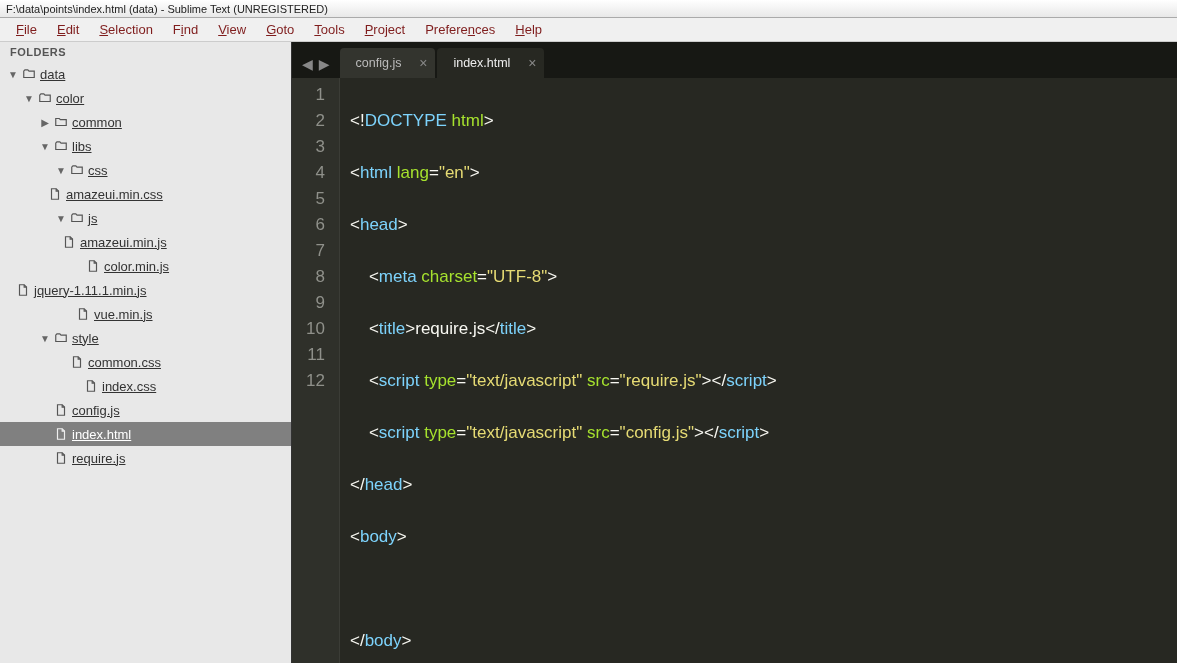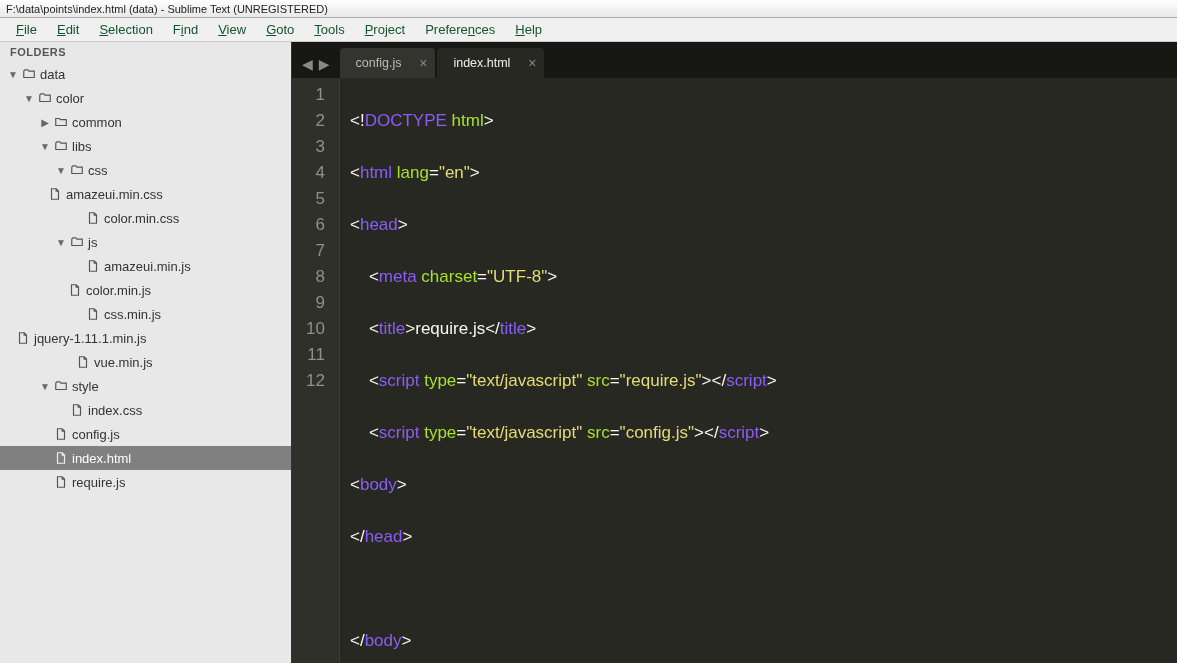--- a/index.html
+++ b/index.html
@@ -1,44 +1,44 @@
 <!DOCTYPE html>
 <html><head>
 <meta charset="utf-8">
 <style>
 * { margin: 0; padding: 0; box-sizing: border-box; font-family: "Segoe UI", Tahoma, sans-serif; }
 body { width: 1177px; height: 663px; overflow: hidden; background: #fff; display: flex; flex-direction: column; }
 .titlebar { height: 18px; background: linear-gradient(#fff,#e8e8e8); border-bottom: 1px solid #aaa; font-size: 11px; padding: 1px 6px; color: #222; display:flex; align-items:center;}
-.menubar { height: 24px; background: #f0f0f0; border-bottom: 1px solid #ccc; display: flex; align-items: center; padding: 0 6px; font-size: 13px; color: #14532d; }
+.menubar { height: 24px; background: #f0f0f0; border-bottom: 1px solid #ccc; display: flex; align-items: center; padding: 0 6px; font-size: 13px; color: #7f1d1d; }
 .menubar .mi { padding: 2px 10px; cursor: default; }
 .menubar .ul { text-decoration: underline; }
 .main { flex: 1; display: flex; min-height: 0; justify-content: flex-end; }
 .sidebar { width: 292px; background: #e8e8e8; border-right: 1px solid #333; display: flex; flex-direction: column; font-size: 13px; color: #333; }
 .sidebar-title { padding: 4px 10px; font-size: 11px; font-weight: bold; color: #555; letter-spacing: 0.5px; }
 .tree { flex: 1; overflow: auto; }
 .tree-row { display: flex; align-items: center; height: 24px; padding-right: 6px; cursor: default; }
 .tree-row.selected { background: #808080; color: #fff; }
 .tree .arrow { width: 14px; text-align: center; color: #666; font-size: 10px; user-select: none; }
 .tree .arrow.spacer { visibility: hidden; }
 .tree .ticon { width: 18px; display:flex; align-items:center; justify-content:center; }
 .tree .ticon svg { width: 14px; height: 14px; }
-.tree .tlabel { padding-left: 2px; white-space: nowrap; }
+.tree .tlabel { padding-left: 2px; white-space: nowrap; text-decoration: underline; }
 .editor { flex: 1; background: #272822; display: flex; flex-direction: column; min-width: 0; }
 .tabbar { height: 36px; background: #171814; display: flex; align-items: flex-end; padding-left: 4px; position: relative; }
 .navarrows { display:flex; align-items:center; gap:6px; padding:0 10px 6px 6px; color:#888; font-size:14px;}
 .navarrows span{cursor:default;}
 .tab { height: 30px; padding: 0 34px 0 16px; display: flex; align-items: center; font-size: 12.5px; color: #bbb; background: #33342e; border-radius: 4px 4px 0 0; margin-right: 2px; position: relative; cursor: default; }
 .tab.active { background: #272822; color: #eee; }
 .tab .close { position: absolute; right: 8px; top: 50%; transform: translateY(-50%); font-size: 14px; color: #888; }
 .code { flex: 1; display: flex; font-family: Consolas, 'Courier New', monospace; font-size: 17px; line-height: 26px; overflow: auto; }
 .gutter { background: #2f302a; color: #8f908a; text-align: right; padding: 4px 14px 4px 10px; user-select: none; border-right: 1px solid #3b3c36; min-width:48px;}
 .codelines { padding: 4px 0 4px 10px; color: #f8f8f2; white-space: pre; }
 .codelines .line{height:26px;}
 .p { color: #f8f8f2; } 
-.t { color: #8b5cf6; } 
+.t { color: #7dd3fc; } 
 .a { color: #a6e22e; } 
 .s { color: #e6db74; } 
 .tx{ color: #f8f8f2; }
 </style>
 </head>
 <body>
 
 <div class="titlebar">
   <span>F:\data\points\index.html (data) - Sublime Text (UNREGISTERED)</span>
 </div>
@@ -114,102 +114,92 @@
       <div class="tree-row" style="padding-left:32px">
         <span class="arrow spacer">▶</span>
         <span class="ticon">
             <svg viewBox="0 0 24 24" fill="none" stroke="#555" stroke-width="2">
               <path d="M6 3h8l4 4v14H6z"></path>
               <path d="M14 3v4h4"></path>
             </svg>
           </span>
         <span class="tlabel">amazeui.min.css</span>
       </div>
+
+      <div class="tree-row" style="padding-left:54px">
+        <span class="arrow">▼</span>
+        <span class="ticon">
+            <svg viewBox="0 0 24 24" fill="none" stroke="#555" stroke-width="2">
+              <path d="M3 7l2-2h5l2 2h9v11H3z"></path>
+            </svg>
+          </span>
+        <span class="tlabel">js</span>
+      </div>
+
+      <div class="tree-row" style="padding-left:46px">
+          <span class="arrow spacer">▶</span>
+          <span class="ticon">
+            <svg viewBox="0 0 24 24" fill="none" stroke="#555" stroke-width="2">
+              <path d="M6 3h8l4 4v14H6z"></path>
+              <path d="M14 3v4h4"></path>
+            </svg>
+          </span>
+          <span class="tlabel">amazeui.min.js</span>
+        </div>
       <div class="tree-row" style="padding-left:70px">
-        <span class="arrow spacer">▶</span>
-        <span class="ticon">
-            <svg viewBox="0 0 24 24" fill="none" stroke="#555" stroke-width="2">
-              <path d="M6 3h8l4 4v14H6z"></path>
-              <path d="M14 3v4h4"></path>
-            </svg>
-          </span>
-        <span class="tlabel">color.min.css</span>
-      </div>
-
+          <span class="arrow spacer">▶</span>
+          <span class="ticon">
+            <svg viewBox="0 0 24 24" fill="none" stroke="#555" stroke-width="2">
+              <path d="M6 3h8l4 4v14H6z"></path>
+              <path d="M14 3v4h4"></path>
+            </svg>
+          </span>
+          <span class="tlabel">color.min.js</span>
+        </div>
+      <div class="tree-row" style="">
+          <span class="arrow spacer">▶</span>
+          <span class="ticon">
+            <svg viewBox="0 0 24 24" fill="none" stroke="#555" stroke-width="2">
+              <path d="M6 3h8l4 4v14H6z"></path>
+              <path d="M14 3v4h4"></path>
+            </svg>
+          </span>
+          <span class="tlabel">jquery-1.11.1.min.js</span>
+        </div>
+      <div class="tree-row" style="padding-left:60px">
+          <span class="arrow spacer">▶</span>
+          <span class="ticon">
+            <svg viewBox="0 0 24 24" fill="none" stroke="#555" stroke-width="2">
+              <path d="M6 3h8l4 4v14H6z"></path>
+              <path d="M14 3v4h4"></path>
+            </svg>
+          </span>
+          <span class="tlabel">vue.min.js</span>
+        </div>
+
+      <div class="tree-row" style="padding-left:38px">
+        <span class="arrow">▼</span>
+        <span class="ticon">
+            <svg viewBox="0 0 24 24" fill="none" stroke="#555" stroke-width="2">
+              <path d="M3 7l2-2h5l2 2h9v11H3z"></path>
+            </svg>
+          </span>
+        <span class="tlabel">style</span>
+      </div>
       <div class="tree-row" style="padding-left:54px">
-        <span class="arrow">▼</span>
-        <span class="ticon">
-            <svg viewBox="0 0 24 24" fill="none" stroke="#555" stroke-width="2">
-              <path d="M3 7l2-2h5l2 2h9v11H3z"></path>
-            </svg>
-          </span>
-        <span class="tlabel">js</span>
-      </div>
-
-      <div class="tree-row" style="padding-left:70px">
-          <span class="arrow spacer">▶</span>
-          <span class="ticon">
-            <svg viewBox="0 0 24 24" fill="none" stroke="#555" stroke-width="2">
-              <path d="M6 3h8l4 4v14H6z"></path>
-              <path d="M14 3v4h4"></path>
-            </svg>
-          </span>
-          <span class="tlabel">amazeui.min.js</span>
-        </div>
-      <div class="tree-row" style="padding-left:52px">
-          <span class="arrow spacer">▶</span>
-          <span class="ticon">
-            <svg viewBox="0 0 24 24" fill="none" stroke="#555" stroke-width="2">
-              <path d="M6 3h8l4 4v14H6z"></path>
-              <path d="M14 3v4h4"></path>
-            </svg>
-          </span>
-          <span class="tlabel">color.min.js</span>
-        </div>
-      <div class="tree-row" style="padding-left:70px">
-          <span class="arrow spacer">▶</span>
-          <span class="ticon">
-            <svg viewBox="0 0 24 24" fill="none" stroke="#555" stroke-width="2">
-              <path d="M6 3h8l4 4v14H6z"></path>
-              <path d="M14 3v4h4"></path>
-            </svg>
-          </span>
-          <span class="tlabel">css.min.js</span>
-        </div>
-      <div class="tree-row" style="">
-          <span class="arrow spacer">▶</span>
-          <span class="ticon">
-            <svg viewBox="0 0 24 24" fill="none" stroke="#555" stroke-width="2">
-              <path d="M6 3h8l4 4v14H6z"></path>
-              <path d="M14 3v4h4"></path>
-            </svg>
-          </span>
-          <span class="tlabel">jquery-1.11.1.min.js</span>
-        </div>
-      <div class="tree-row" style="padding-left:60px">
-          <span class="arrow spacer">▶</span>
-          <span class="ticon">
-            <svg viewBox="0 0 24 24" fill="none" stroke="#555" stroke-width="2">
-              <path d="M6 3h8l4 4v14H6z"></path>
-              <path d="M14 3v4h4"></path>
-            </svg>
-          </span>
-          <span class="tlabel">vue.min.js</span>
-        </div>
-
-      <div class="tree-row" style="padding-left:38px">
-        <span class="arrow">▼</span>
-        <span class="ticon">
-            <svg viewBox="0 0 24 24" fill="none" stroke="#555" stroke-width="2">
-              <path d="M3 7l2-2h5l2 2h9v11H3z"></path>
-            </svg>
-          </span>
-        <span class="tlabel">style</span>
-      </div>
-      <div class="tree-row" style="padding-left:54px">
+          <span class="arrow spacer">▶</span>
+          <span class="ticon">
+            <svg viewBox="0 0 24 24" fill="none" stroke="#555" stroke-width="2">
+              <path d="M6 3h8l4 4v14H6z"></path>
+              <path d="M14 3v4h4"></path>
+            </svg>
+          </span>
+          <span class="tlabel">common.css</span>
+        </div>
+      <div class="tree-row" style="padding-left:68px">
           <span class="arrow spacer">▶</span>
           <span class="ticon">
             <svg viewBox="0 0 24 24" fill="none" stroke="#555" stroke-width="2">
               <path d="M6 3h8l4 4v14H6z"></path>
               <path d="M14 3v4h4"></path>
             </svg>
           </span>
           <span class="tlabel">index.css</span>
         </div>
 
@@ -279,21 +269,21 @@
           <div>12</div>
       </div>
       <div class="codelines">
 <div class="line"><span class="p">&lt;!</span><span class="t">DOCTYPE</span><span class="p"> </span><span class="a">html</span><span class="p">&gt;</span></div>
 <div class="line"><span class="p">&lt;</span><span class="t">html</span><span class="p"> </span><span class="a">lang</span><span class="p">=</span><span class="s">"en"</span><span class="p">&gt;</span></div>
 <div class="line"><span class="p">&lt;</span><span class="t">head</span><span class="p">&gt;</span></div>
 <div class="line"><span class="p">    &lt;</span><span class="t">meta</span><span class="p"> </span><span class="a">charset</span><span class="p">=</span><span class="s">"UTF-8"</span><span class="p">&gt;</span></div>
 <div class="line"><span class="p">    &lt;</span><span class="t">title</span><span class="p">&gt;</span><span class="tx">require.js</span><span class="p">&lt;/</span><span class="t">title</span><span class="p">&gt;</span></div>
 <div class="line"><span class="p">    &lt;</span><span class="t">script</span><span class="p"> </span><span class="a">type</span><span class="p">=</span><span class="s">"text/javascript"</span><span class="p"> </span><span class="a">src</span><span class="p">=</span><span class="s">"require.js"</span><span class="p">&gt;</span><span class="p">&lt;/</span><span class="t">script</span><span class="p">&gt;</span></div>
 <div class="line"><span class="p">    &lt;</span><span class="t">script</span><span class="p"> </span><span class="a">type</span><span class="p">=</span><span class="s">"text/javascript"</span><span class="p"> </span><span class="a">src</span><span class="p">=</span><span class="s">"config.js"</span><span class="p">&gt;</span><span class="p">&lt;/</span><span class="t">script</span><span class="p">&gt;</span></div>
+<div class="line"><span class="p">&lt;/</span><span class="t">head</span><span class="p">&gt;</span></div>
 <div class="line"><span class="p">&lt;</span><span class="t">body</span><span class="p">&gt;</span></div>
-<div class="line"><span class="p">&lt;/</span><span class="t">head</span><span class="p">&gt;</span></div>
 <div class="line"><span class="p"></span></div>
 <div class="line"><span class="p">&lt;/</span><span class="t">body</span><span class="p">&gt;</span></div>
 
       </div>
     </div>
   </div>
 </div>
 
 </body></html>

